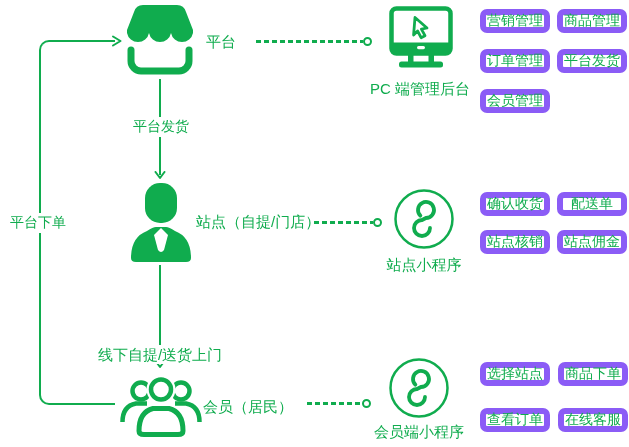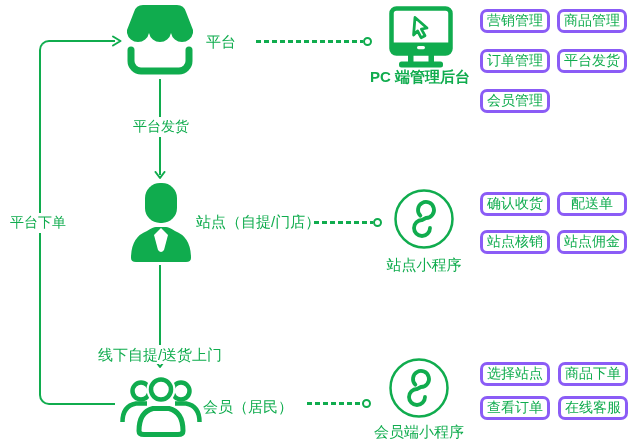--- a/index.html
+++ b/index.html
@@ -13,21 +13,21 @@
   .vline{position:absolute;width:0;border-left:2px solid #10AC4E;z-index:1;}
   .dash{position:absolute;height:2.5px;z-index:1;
     background:repeating-linear-gradient(90deg,#10AC4E 0 5px,transparent 5px 8px);}
   .dot{position:absolute;width:9px;height:9px;border:2.5px solid #10AC4E;border-radius:50%;
     background:#fff;box-sizing:border-box;z-index:2;}
   .connector{position:absolute;left:39px;top:40px;width:74px;height:361px;
     border-left:2px solid #10AC4E;border-top:2px solid #10AC4E;border-bottom:2px solid #10AC4E;
     border-radius:10px 0 0 10px;z-index:1;}
   .arrowhead{position:absolute;z-index:2;}
   .tag-grid{position:absolute;display:grid;grid-template-columns:70px 70px;z-index:2;}
-  .tag{width:70px;height:24px;border:3px solid #8b5cf6;border-radius:7px;background:#fff;
+  .tag{width:70px;height:24px;border:6px solid #8b5cf6;border-radius:7px;background:#fff;
     color:#10AC4E;font-size:14px;display:flex;align-items:center;justify-content:center;
     box-sizing:border-box;}
   .icon{position:absolute;z-index:2;}
   .wrap-lbl{position:absolute;font-size:15px;line-height:19px;color:#10AC4E;background:#fff;
     text-align:center;z-index:3;}
 </style>
 </head>
 <body>
 
 <div class="stage">
@@ -51,21 +51,21 @@
 
   <svg class="icon" style="left:388px;top:6px;" width="66" height="62" viewBox="0 0 66 62">
     <rect x="3.5" y="2.5" width="59" height="45" rx="5" fill="none" stroke="#10AC4E" stroke-width="4.5"></rect>
     <path fill="#10AC4E" d="M3.5,36.5 H62.5 V42.5 A5,5 0 0 1 57.5,47.5 H8.5 A5,5 0 0 1 3.5,42.5 Z"></path>
     <rect x="29" y="40" width="8" height="3.2" rx="1.6" fill="#fff"></rect>
     <rect x="20" y="47.5" width="5.5" height="8.5" fill="#10AC4E"></rect>
     <rect x="40.5" y="47.5" width="5.5" height="8.5" fill="#10AC4E"></rect>
     <rect x="11" y="55.5" width="44" height="6" rx="2.5" fill="#10AC4E"></rect>
     <path fill="none" stroke="#10AC4E" stroke-width="2.8" stroke-linejoin="round" d="M27,11.5 l12,10.5 -5.6,1.1 3.6,6.6 -3.9,2 -3.5,-6.7 -4,3.9 Z"></path>
   </svg>
-  <div class="lbl center" style="left:366px;top:68px;width:108px;font-weight:bold;">PC 端管理后台</div>
+  <div class="lbl center" style="left:366px;top:80px;width:108px;">PC 端管理后台</div>
 
   <div class="tag-grid" style="left:480px;top:9px;gap:16px 7px;">
     <div class="tag">营销管理</div>
     <div class="tag">商品管理</div>
     <div class="tag">订单管理</div>
     <div class="tag">平台发货</div>
     <div class="tag">会员管理</div>
   </div>
 
   <div class="vline" style="left:159px;top:79px;height:96px;"></div>
@@ -118,20 +118,20 @@
 
   <div class="dash" style="left:307px;top:402px;width:55px;"></div>
   <div class="dot" style="left:362px;top:399px;"></div>
 
   <svg class="icon" style="left:388px;top:357px;" width="62" height="62" viewBox="0 0 62 62">
     <circle cx="31" cy="31" r="28.5" fill="none" stroke="#10AC4E" stroke-width="2.5"></circle>
     <path transform="translate(-3,-3)" fill="none" stroke="#10AC4E" stroke-width="3.8" stroke-linecap="round" d="M30.34,30.66 A8,8 0 1 1 36,33 L32,35 A8,8 0 1 0 40,43"></path>
   </svg>
   <div class="lbl center" style="left:373px;top:423px;width:92px;">会员端小程序</div>
 
-  <div class="tag-grid" style="left:480px;top:362px;gap:10px 8px;">
+  <div class="tag-grid" style="left:480px;top:362px;gap:22px 8px;">
     <div class="tag">选择站点</div>
     <div class="tag">商品下单</div>
     <div class="tag">查看订单</div>
     <div class="tag">在线客服</div>
   </div>
 
 </div>
 
 </body></html>

